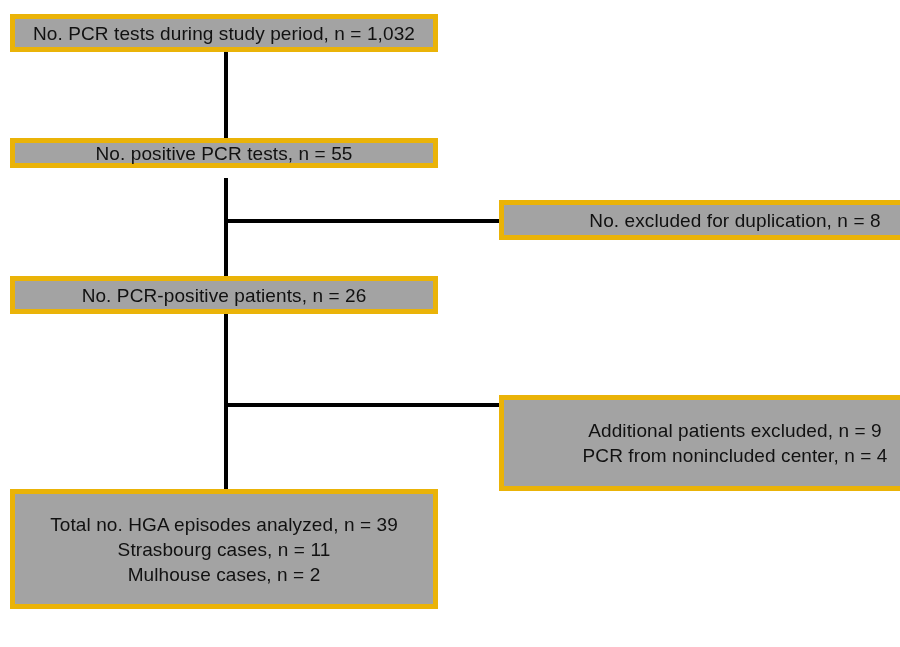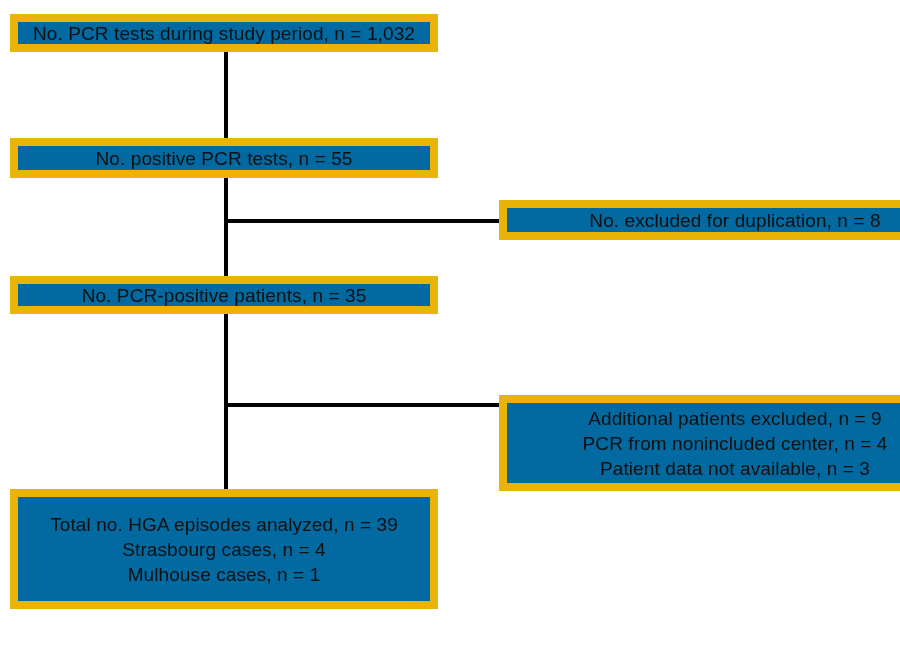--- a/index.html
+++ b/index.html
@@ -14,22 +14,22 @@
   #flowchart {
     position: relative;
     width: 900px;
     height: 647px;
     background: #ffffff;
     overflow: hidden;
   }
   .node {
     position: absolute;
     box-sizing: border-box;
-    border: 8px solid #eab308;
-    background: #0369a1;
+    border: 5px solid #eab308;
+    background: #a3a3a3;
     display: flex;
     flex-direction: column;
     align-items: center;
     justify-content: center;
     text-align: center;
     font-size: 19px;
     line-height: 25px;
     color: #111111;
     letter-spacing: 0.1px;
   }
@@ -56,37 +56,36 @@
   <div class="connector h-line" style="left:224px; top:219px; width:277px;"></div>
 
   <div class="connector v-line" style="left:224px; top:312px; height:178px;"></div>
 
   <div class="connector h-line" style="left:224px; top:403px; width:277px;"></div>
 
   <div class="node" style="left:10px; top:14px; width:428px; height:38px;">
     <span class="line">No. PCR tests during study period, n = 1,032</span>
   </div>
 
-  <div class="node" style="left:10px; top:138px; width:428px; height:40px;">
+  <div class="node" style="left:10px; top:138px; width:428px; height:30px;">
     <span class="line">No. positive PCR tests, n = 55</span>
   </div>
 
   <div class="node" style="left:499px; top:200px; width:472px; height:40px;">
     <span class="line">No. excluded for duplication, n = 8</span>
   </div>
 
   <div class="node" style="left:10px; top:276px; width:428px; height:38px;">
-    <span class="line">No. PCR-positive patients, n = 35</span>
+    <span class="line">No. PCR-positive patients, n = 26</span>
   </div>
 
   <div class="node" style="left:499px; top:356px; width:472px; height:96px;margin-top:39px;">
     <span class="line">Additional patients excluded, n = 9</span>
     <span class="line">PCR from nonincluded center, n = 4</span>
-    <span class="line">Patient data not available, n = 3</span>
   </div>
 
   <div class="node" style="left:10px; top:489px; width:428px; height:120px;">
     <span class="line">Total no. HGA episodes analyzed, n = 39</span>
-    <span class="line">Strasbourg cases, n = 4</span>
-    <span class="line">Mulhouse cases, n = 1</span>
+    <span class="line">Strasbourg cases, n = 11</span>
+    <span class="line">Mulhouse cases, n = 2</span>
   </div>
 
 </div>
 
 </body></html>

